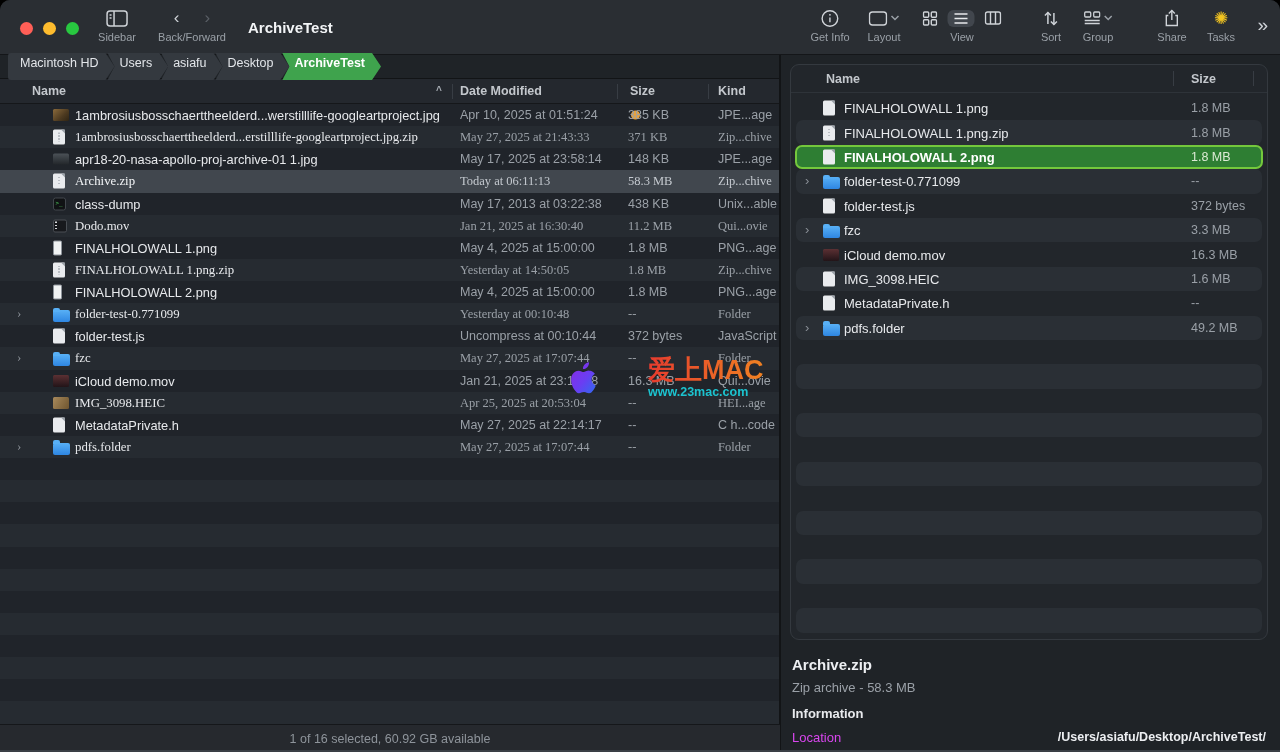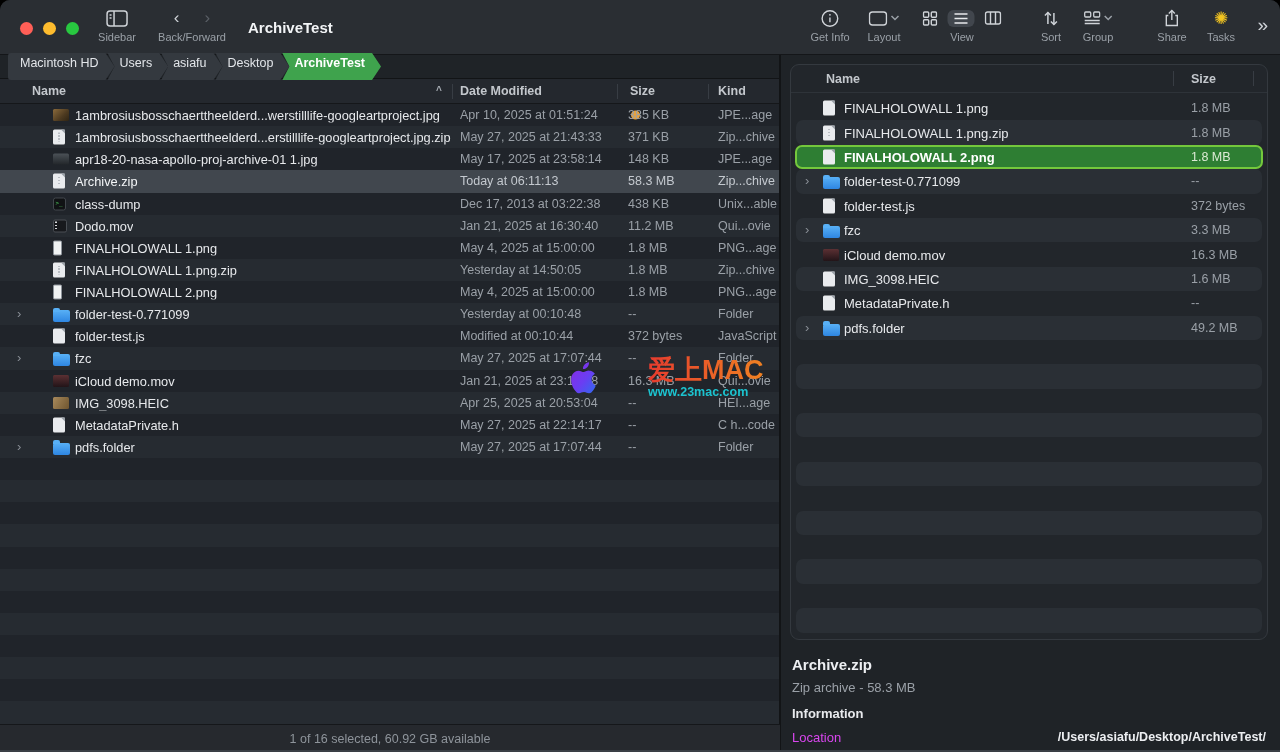--- a/index.html
+++ b/index.html
@@ -30,21 +30,21 @@
   .crumb.active{background:#3fa34d;color:#fff;font-weight:700;}
 
   
   #left-pane{position:absolute;left:0;top:79px;width:780px;height:645px;background:#20242a;}
   #left-header{position:absolute;left:0;top:0;width:780px;height:25px;background:#24282e;border-bottom:1px solid #15171a;}
   .colh{position:absolute;top:5px;font-size:12.5px;font-weight:700;color:#c3c7cc;}
   .coldiv{position:absolute;top:5px;width:1px;height:15px;background:#383d44;}
   #sortcaret{position:absolute;left:436px;top:6px;font-size:10px;color:#a6acb3;font-weight:700;}
   #left-list{position:absolute;left:0;top:25px;width:780px;height:620px;overflow:hidden;}
   .lrow{position:relative;width:780px;height:22.14px;}
-  .lrow.stripe{background:#262b31;}
+  .lrow.stripe{background:#262b31;font-family:Liberation Serif, serif;}
   .lrow.selected{background:#41474e;}
   .lrow .disc{position:absolute;left:17px;top:50%;transform:translateY(-54%);font-size:13px;color:#8a9097;}
   .lrow .ric{position:absolute;left:53px;top:50%;transform:translateY(-50%);}
   .lrow .fname{position:absolute;left:75px;top:50%;transform:translateY(-50%);font-size:12.8px;color:#e7e9ec;white-space:nowrap;overflow:hidden;text-overflow:ellipsis;max-width:378px;}
   .lrow .fdate{position:absolute;left:460px;top:50%;transform:translateY(-50%);font-size:12.5px;color:#9aa0a7;white-space:nowrap;}
   .lrow .fsize{position:absolute;left:628px;top:50%;transform:translateY(-50%);font-size:12.5px;color:#9aa0a7;}
   .lrow .fkind{position:absolute;left:718px;top:50%;transform:translateY(-50%);font-size:12.5px;color:#9aa0a7;white-space:nowrap;}
   .lrow .badge{position:absolute;left:631px;top:50%;transform:translateY(-50%);width:9px;height:9px;border-radius:50%;background:#e8a33d;}
   .lrow.selected .fname{color:#f4f6f8;} .lrow.selected .fdate,.lrow.selected .fsize,.lrow.selected .fkind{color:#c4c9cf;}
 
@@ -281,21 +281,21 @@
         <div class="lrow stripe selected">
           <span class="ic ic-zipdoc ric"></span>
           <span class="fname">Archive.zip</span>
           <span class="fdate">Today at 06:11:13</span>
           <span class="fsize">58.3 MB</span>
           <span class="fkind">Zip...chive</span>
         </div>
         <div class="lrow">
           <span class="ic ic-exec ric"></span>
           <span class="fname">class-dump</span>
-          <span class="fdate">Dec 17, 2013 at 03:22:38</span>
+          <span class="fdate">May 17, 2013 at 03:22:38</span>
           <span class="fsize">438 KB</span>
           <span class="fkind">Unix...able</span>
         </div>
         <div class="lrow stripe">
           <span class="ic ic-movie ric"></span>
           <span class="fname">Dodo.mov</span>
           <span class="fdate">Jan 21, 2025 at 16:30:40</span>
           <span class="fsize">11.2 MB</span>
           <span class="fkind">Qui...ovie</span>
         </div>
@@ -324,21 +324,21 @@
           <span class="disc">›</span>
           <span class="ic ic-folder ric"></span>
           <span class="fname">folder-test-0.771099</span>
           <span class="fdate">Yesterday at 00:10:48</span>
           <span class="fsize">--</span>
           <span class="fkind">Folder</span>
         </div>
         <div class="lrow">
           <span class="ic ic-jsdoc ric"></span>
           <span class="fname">folder-test.js</span>
-          <span class="fdate">Modified at 00:10:44</span>
+          <span class="fdate">Uncompress at 00:10:44</span>
           <span class="fsize">372 bytes</span>
           <span class="fkind">JavaScript</span>
         </div>
         <div class="lrow stripe">
           <span class="disc">›</span>
           <span class="ic ic-folder ric"></span>
           <span class="fname">fzc</span>
           <span class="fdate">May 27, 2025 at 17:07:44</span>
           <span class="fsize">--</span>
           <span class="fkind">Folder</span>

